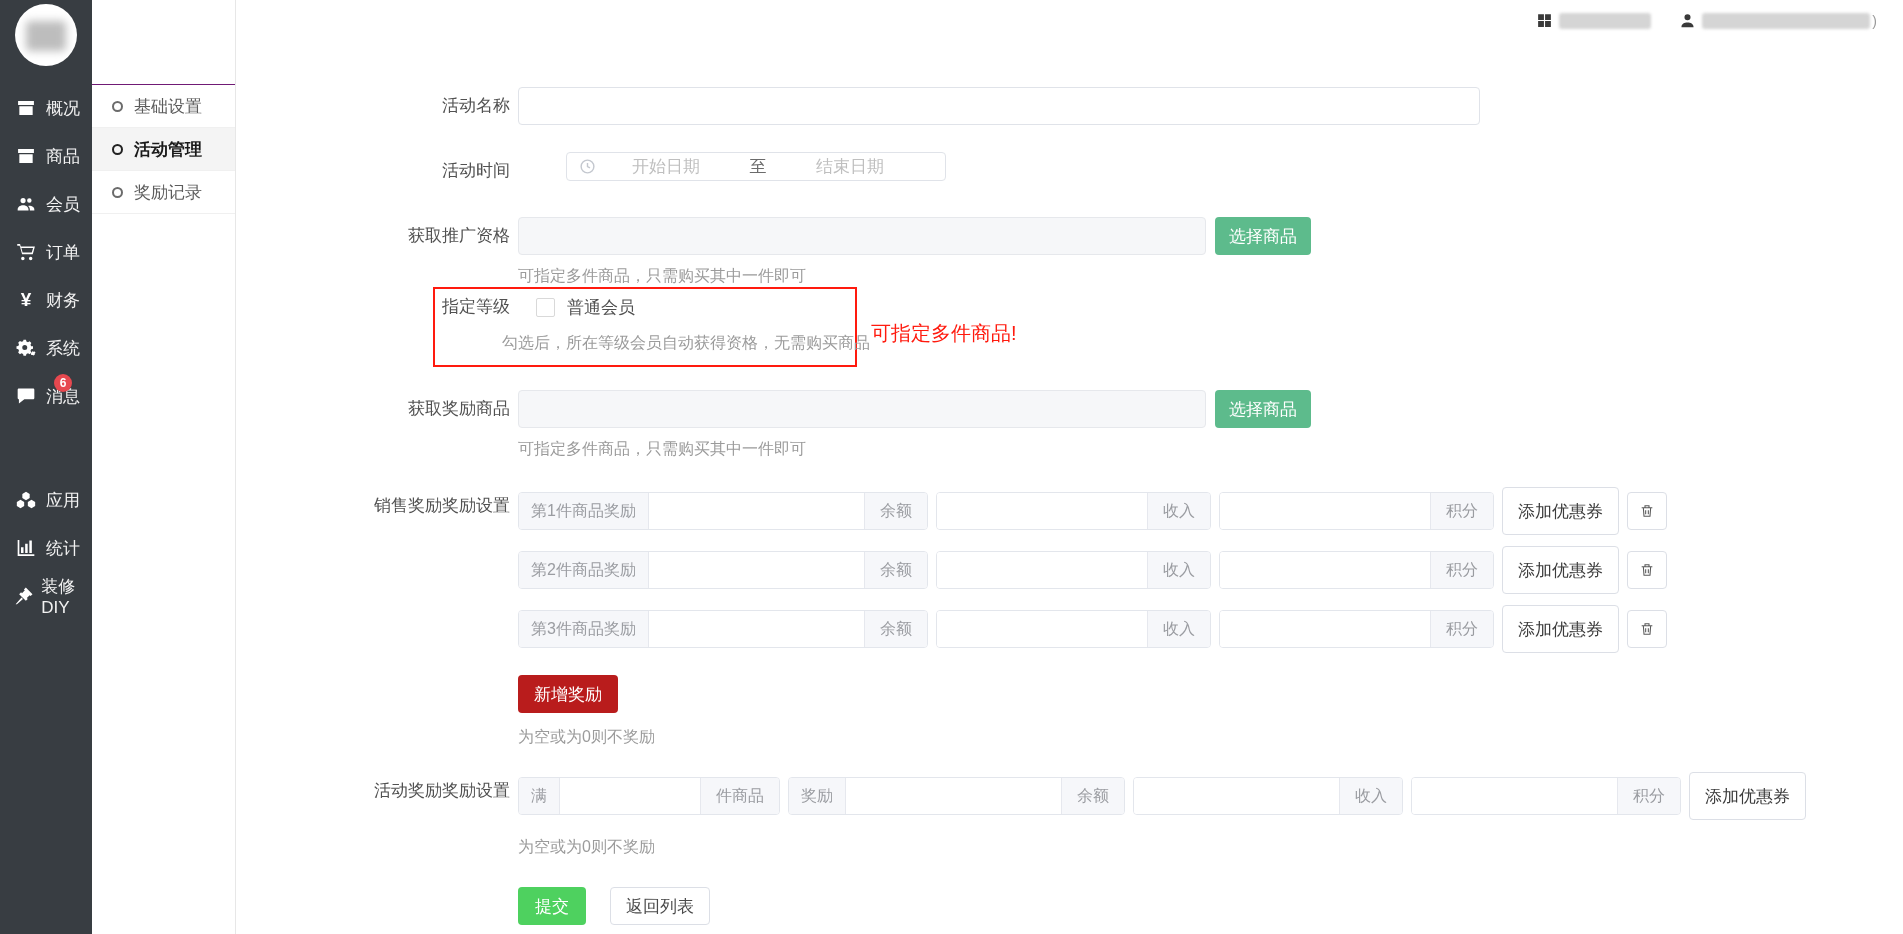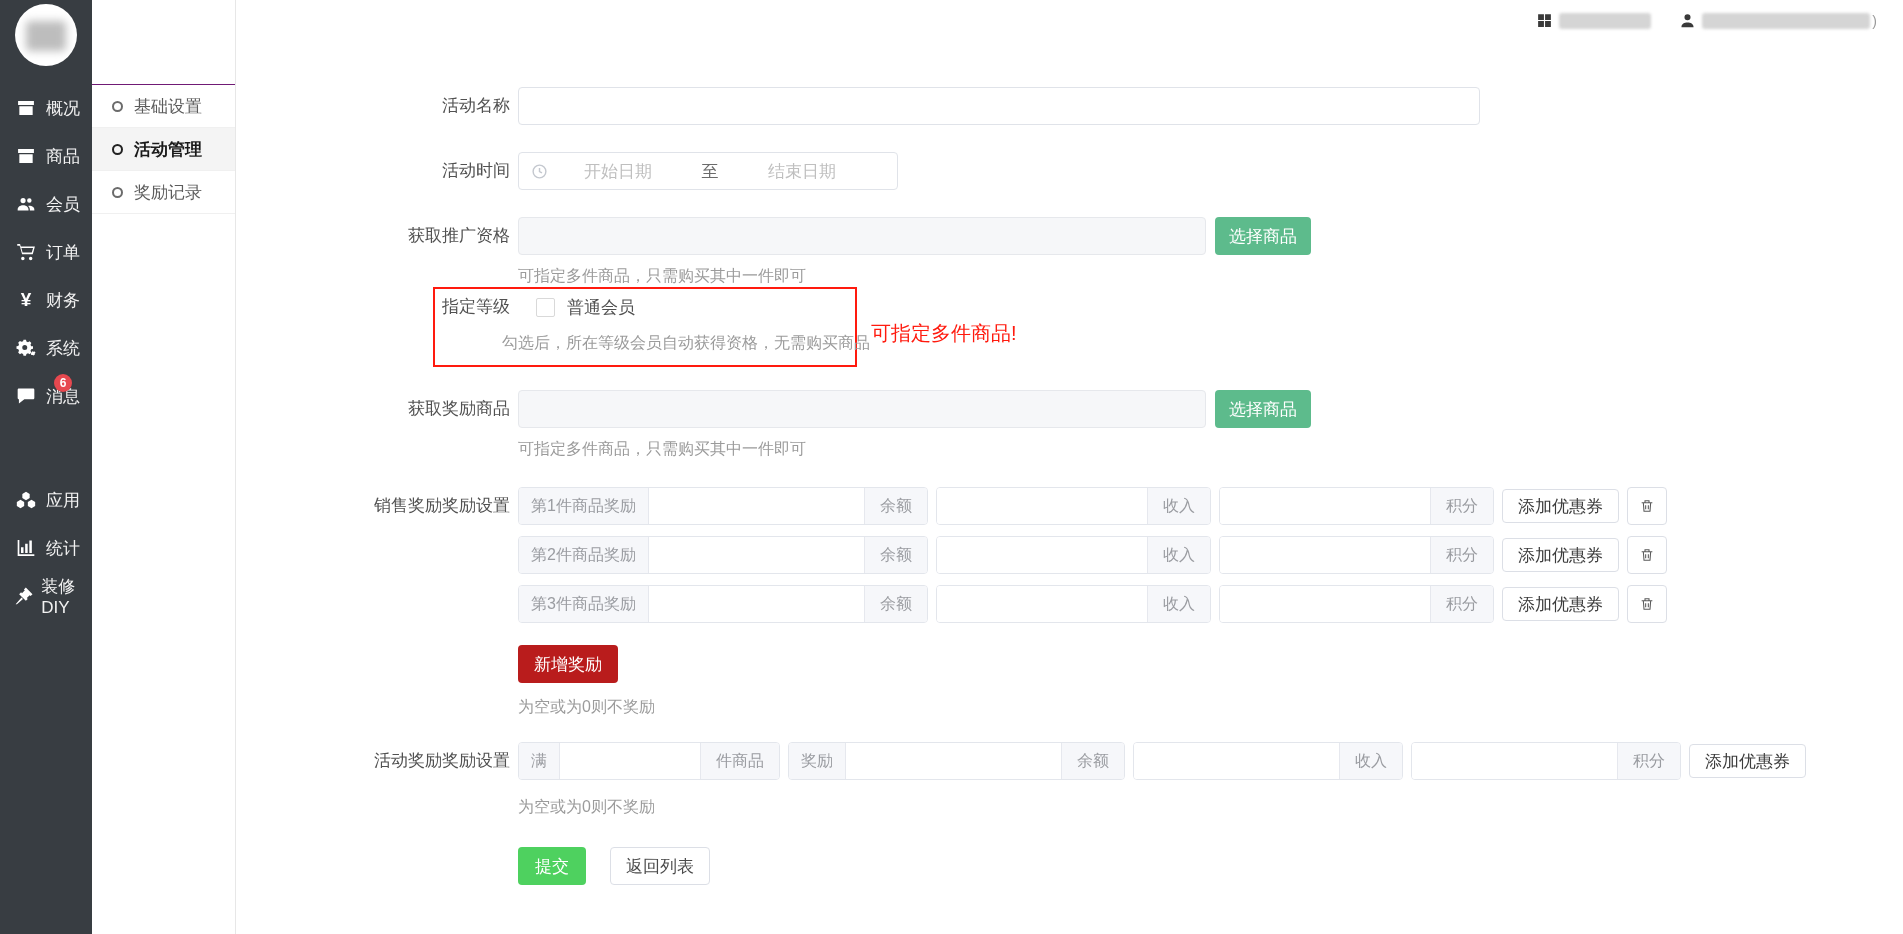--- a/index.html
+++ b/index.html
@@ -47,33 +47,33 @@
   .form { position:absolute; top:87px; left:0; right:0; }
   .form-row { display:flex; align-items:flex-start; }
   .form-label { width:282px; flex-shrink:0; text-align:right; padding-right:8px; font-size:17px; color:#515151; line-height:38px; white-space:nowrap; }
   .col { display:flex; flex-direction:column; }
 
   .txt-input { height:38px; border:1px solid #e0e3e9; border-radius:4px; font-size:17px; padding:0 12px; outline:none; background:#fff;
                font-family:"Liberation Sans","DejaVu Sans",sans-serif; }
   .w-name { width:962px; }
   .gray-input { background:#f6f7f9; border-color:#e6e8ec; width:688px; }
 
-  .date-input { width:380px; height:38px; border:1px solid #e0e3e9; border-radius:4px; display:flex; align-items:center; padding:0 12px;
-                cursor:pointer; background:#fff; }
+  .date-input { width:380px; height:29px; border:1px solid #e0e3e9; border-radius:4px; display:flex; align-items:center; padding:0 12px;
+                cursor:pointer; background:#fff;margin-left:48px; }
   .date-input .dicon { color:#c4c8cf; display:flex; margin-right:6px; }
   .date-input .dicon svg { width:17px; height:17px; stroke:currentColor; fill:none; stroke-width:2; }
   .dph { color:#bfbfbf; font-size:17px; width:128px; text-align:center; }
   .dsep { color:#6b6b6b; font-size:17px; width:56px; text-align:center; }
 
   .btn { border:none; border-radius:4px; font-size:17px; cursor:pointer; font-family:"Liberation Sans","DejaVu Sans",sans-serif; }
   .btn-green { background:#5dbb8c; color:#fff; height:38px; padding:0 14px; margin-left:9px; }
   .btn-add { background:#b91c1c; color:#fff; height:38px; padding:0 16px; margin-top:11px; align-self:flex-start; }
   .btn-submit { background:#4ed15f; color:#fff; height:38px; padding:0 17px; }
   .btn-plain { background:#fff; border:1px solid #dcdfe6; color:#4a4a4a; height:38px; padding:0 15px; }
-  .btn-coupon { background:#fff; border:1px solid #dcdfe6; color:#3c3c3c; height:34px; padding:0 15px; border-radius:4px; font-size:17px; cursor:pointer; }
+  .btn-coupon { background:#fff; border:1px solid #dcdfe6; color:#3c3c3c; height:48px; padding:0 15px; border-radius:4px; font-size:17px; cursor:pointer; }
   .btn-trash { background:#fff; border:1px solid #dcdfe6; width:40px; height:38px; border-radius:4px; display:flex; align-items:center; justify-content:center;
                cursor:pointer; color:#5a5a5a; }
   .btn-trash svg { width:16px; height:16px; stroke:currentColor; fill:none; stroke-width:1.6; }
 
   .hint { font-size:16px; color:#9b9b9b; margin-top:11px; }
 
   .mb-a { margin-bottom:27px; }
   .mb-b { }
   .mb-c { margin-bottom:27px; }
 

